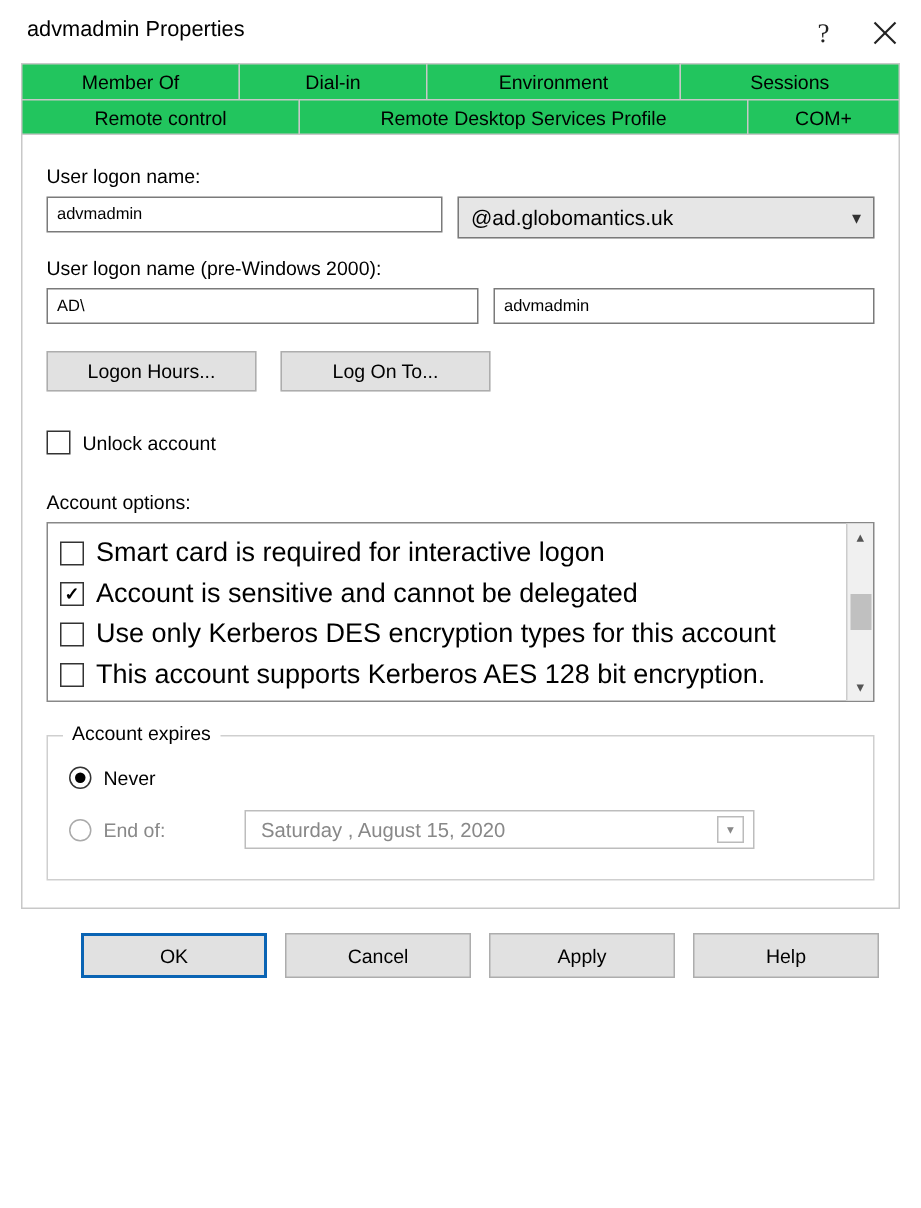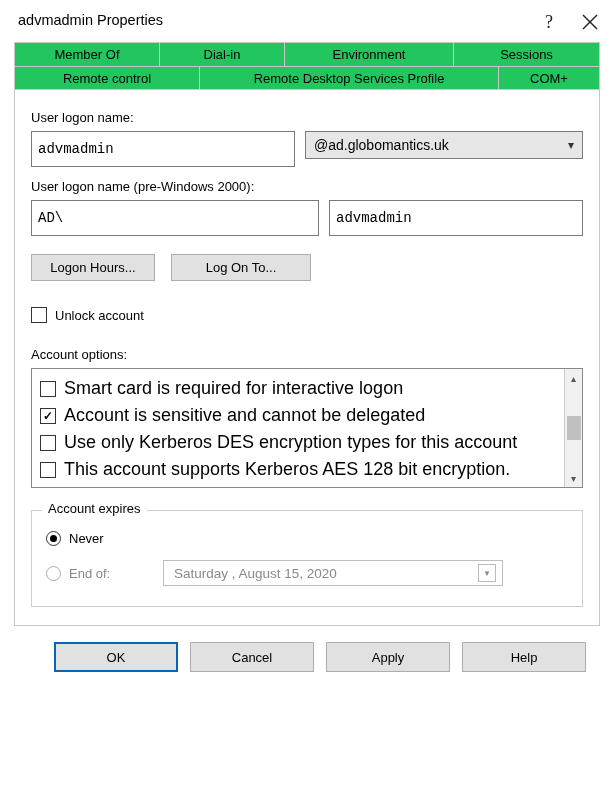--- a/index.html
+++ b/index.html
@@ -46,23 +46,23 @@
     margin-top: -1px;
     position: relative;
     z-index: 1;
   }
 
   .field-label { margin: 4px 0 6px 0; }
   .row { display: flex; gap: 10px; }
   .text-input {
     border: 1px solid #7a7a7a;
     padding: 3px 6px;
-    font-size: 14px;
-    font-family: Liberation Mono, monospace;
-    height: 36px;
+    font-size: 11px;
+    font-family: Liberation Sans, sans-serif;
+    height: 24px;
   }
   .combo {
     border: 1px solid #7a7a7a;
     background: #e6e6e6;
     display: flex;
     align-items: center;
     justify-content: space-between;
     padding: 0 8px 0 8px;
     height: 28px;
     font-size: 14px;
@@ -201,21 +201,21 @@
         </div>
       </div>
 
       <div class="field-label" style="margin-top:12px">User logon name (pre-Windows 2000):</div>
       <div class="row">
         <input class="text-input" style="flex: 0 0 288px;" value="AD\">
         <input class="text-input" style="flex: 1 1 0%;" value="advmadmin">
       </div>
 
       <div class="btn-row">
-        <button class="btn" style="width:124px">Logon Hours...</button>
+        <button class="btn" style="width:140px">Logon Hours...</button>
         <button class="btn" style="width:140px">Log On To...</button>
       </div>
 
       <div class="checkbox-row">
         <span class="chk"></span>
         <span>Unlock account</span>
       </div>
 
       <div class="field-label" style="margin-top:24px">Account options:</div>
       <div class="options-box">

